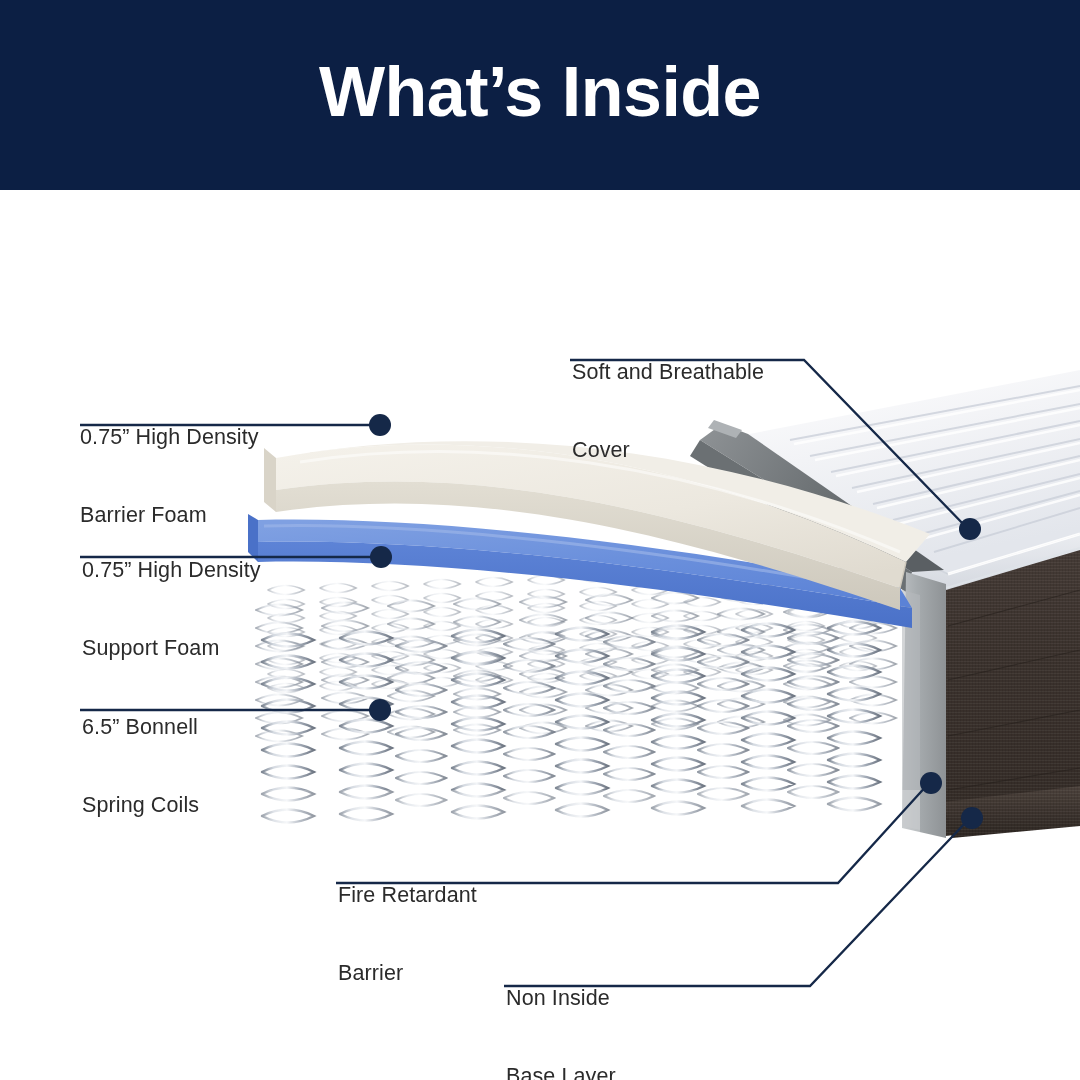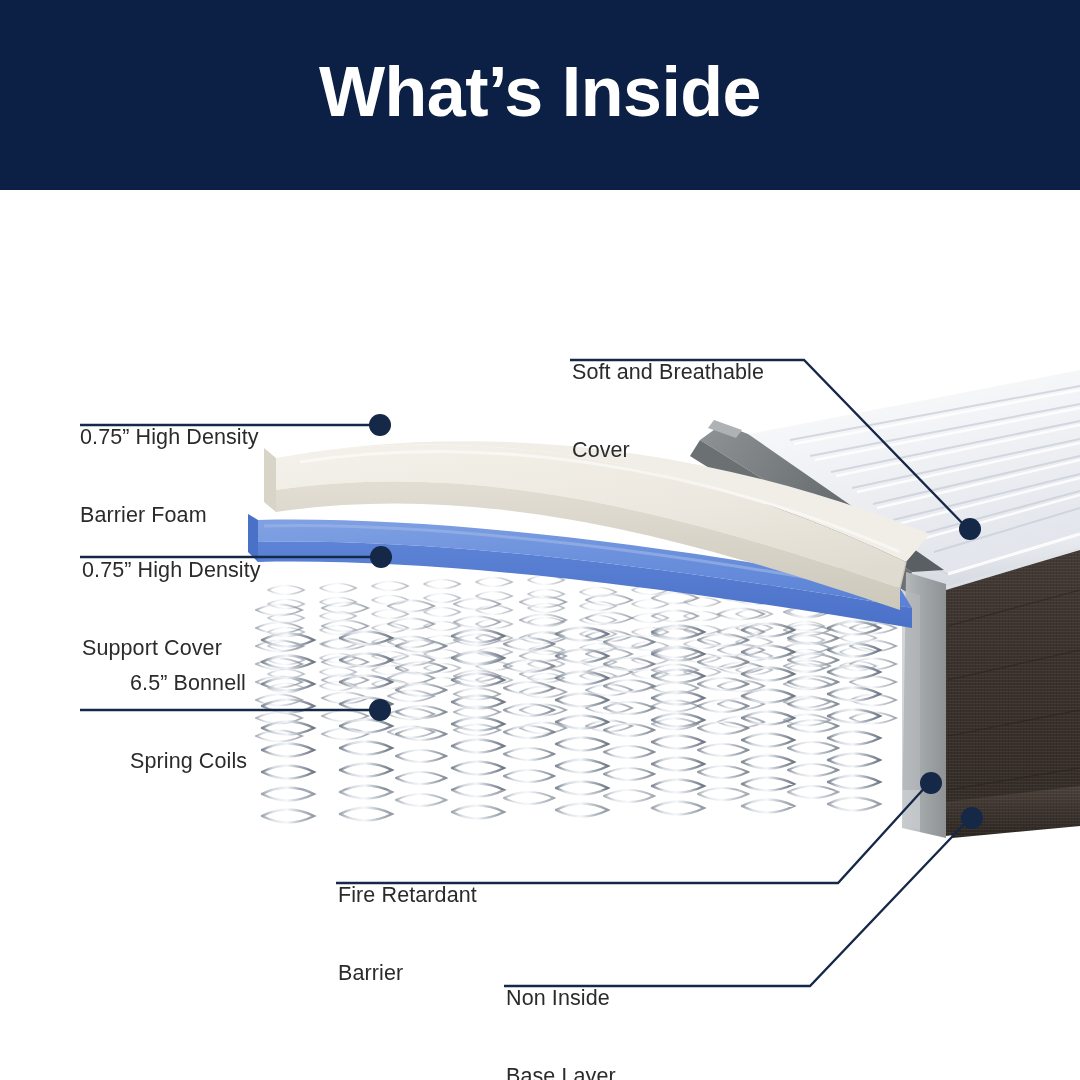--- a/index.html
+++ b/index.html
@@ -303,24 +303,24 @@
     </svg>
   </div>
 
   <div class="callout" style="left:80px; top:372px;">
     <span class="ln">0.75” High Density</span>
     <span class="ln">Barrier Foam</span>
   </div>
 
   <div class="callout" style="left:82px; top:505px;">
     <span class="ln">0.75” High Density</span>
-    <span class="ln">Support Cover</span>
-  </div>
-
-  <div class="callout" style="left:82px; top:618px;margin-left:48px;">
+    <span class="ln">Support Foam</span>
+  </div>
+
+  <div class="callout" style="left:82px; top:662px;">
     <span class="ln">6.5” Bonnell</span>
     <span class="ln">Spring Coils</span>
   </div>
 
   <div class="callout" style="left:572px; top:307px;">
     <span class="ln">Soft and Breathable</span>
     <span class="ln">Cover</span>
   </div>
 
   <div class="callout" style="left:338px; top:830px;">

